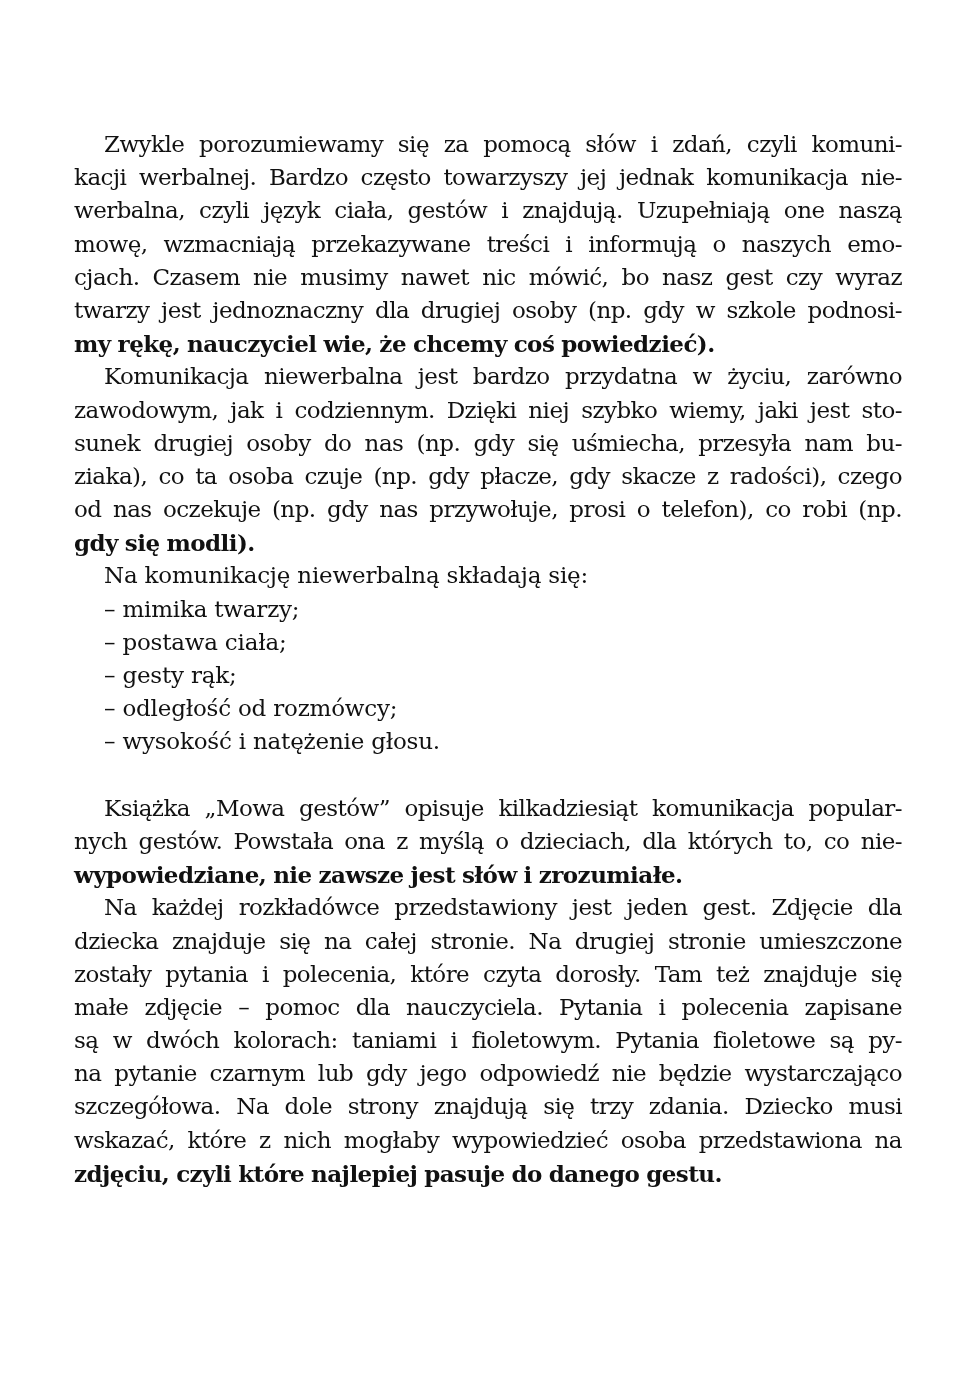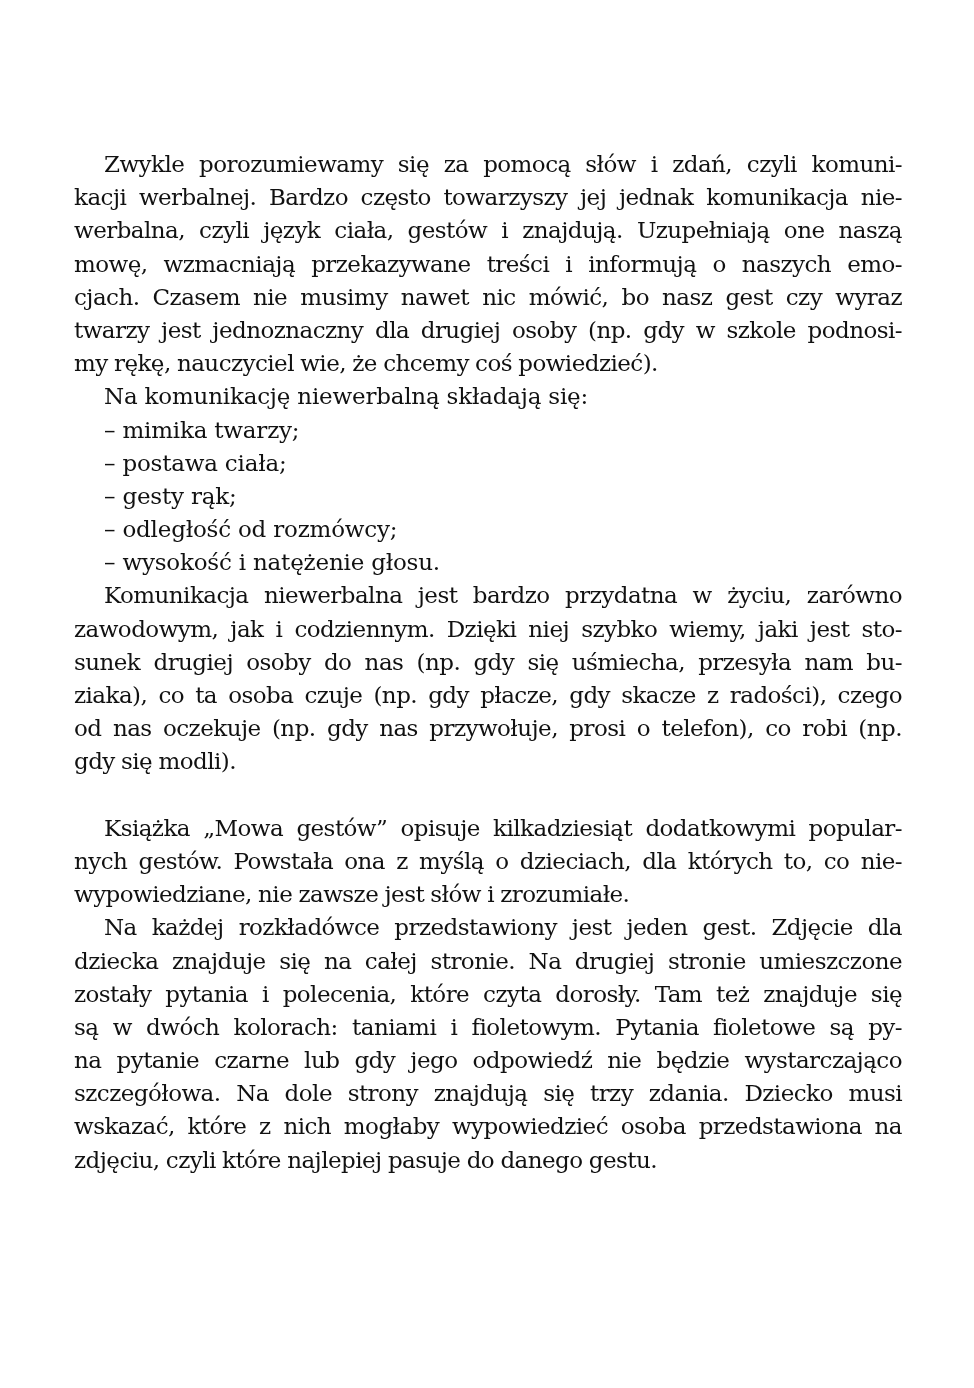--- a/index.html
+++ b/index.html
@@ -11,36 +11,37 @@
       width: 974px;
       height: 1388px;
       position: relative;
       overflow: hidden;
       font-family: "DejaVu Serif", "Liberation Serif", serif;
       color: #111111;
     }
     .page {
       position: absolute;
       left: 74px;
-      top: 148px;
+      top: 128px;
       width: 828px;
     }
     .line {
       display: block;
       height: 33.2px;
       line-height: 33.2px;
       font-size: 23px;
       white-space: nowrap;
       text-align: justify;
       text-align-last: justify;
       letter-spacing: -0.55px;
       word-spacing: -0.5px;
     }
     .line.last {
       text-align-last: left;
+      font-weight: bold;
     }
     .line.indent {
       padding-left: 30px;
     }
     .list-item {
       display: block;
       height: 33.2px;
       line-height: 33.2px;
       font-size: 23px;
       white-space: nowrap;
@@ -61,49 +62,50 @@
     <span class="line indent">Zwykle porozumiewamy się za pomocą słów i zdań, czyli komuni-</span>
     <span class="line">kacji werbalnej. Bardzo często towarzyszy jej jednak komunikacja nie-</span>
     <span class="line">werbalna, czyli język ciała, gestów i znajdują. Uzupełniają one naszą</span>
     <span class="line">mowę, wzmacniają przekazywane treści i informują o naszych emo-</span>
     <span class="line">cjach. Czasem nie musimy nawet nic mówić, bo nasz gest czy wyraz</span>
     <span class="line">twarzy jest jednoznaczny dla drugiej osoby (np. gdy w szkole podnosi-</span>
     <span class="line last">my rękę, nauczyciel wie, że chcemy coś powiedzieć).</span>
   </div>
 
   <div class="para">
+    <span class="line indent">Komunikacja niewerbalna jest bardzo przydatna w życiu, zarówno</span>
+    <span class="line">zawodowym, jak i codziennym. Dzięki niej szybko wiemy, jaki jest sto-</span>
+    <span class="line">sunek drugiej osoby do nas (np. gdy się uśmiecha, przesyła nam bu-</span>
+    <span class="line">ziaka), co ta osoba czuje (np. gdy płacze, gdy skacze z radości), czego</span>
+    <span class="line">od nas oczekuje (np. gdy nas przywołuje, prosi o telefon), co robi (np.</span>
+    <span class="line last">gdy się modli).</span>
+  </div>
+
+  <div class="para">
     <span class="list-item">Na komunikację niewerbalną składają się:</span>
     <span class="list-item">– mimika twarzy;</span>
     <span class="list-item">– postawa ciała;</span>
     <span class="list-item">– gesty rąk;</span>
     <span class="list-item">– odległość od rozmówcy;</span>
     <span class="list-item">– wysokość i natężenie głosu.</span>
   </div>
 
-  <div class="para">
-    <span class="line indent">Komunikacja niewerbalna jest bardzo przydatna w życiu, zarówno</span>
-    <span class="line">zawodowym, jak i codziennym. Dzięki niej szybko wiemy, jaki jest sto-</span>
-    <span class="line">sunek drugiej osoby do nas (np. gdy się uśmiecha, przesyła nam bu-</span>
-    <span class="line">ziaka), co ta osoba czuje (np. gdy płacze, gdy skacze z radości), czego</span>
-    <span class="line">od nas oczekuje (np. gdy nas przywołuje, prosi o telefon), co robi (np.</span>
-    <span class="line last">gdy się modli).</span>
-  </div>
-
   <div class="gap"></div>
 
   <div class="para">
-    <span class="line indent">Książka „Mowa gestów” opisuje kilkadziesiąt dodatkowymi popular-</span>
+    <span class="line indent">Książka „Mowa gestów” opisuje kilkadziesiąt komunikacja popular-</span>
     <span class="line">nych gestów. Powstała ona z myślą o dzieciach, dla których to, co nie-</span>
     <span class="line last">wypowiedziane, nie zawsze jest słów i zrozumiałe.</span>
   </div>
 
   <div class="para">
     <span class="line indent">Na każdej rozkładówce przedstawiony jest jeden gest. Zdjęcie dla</span>
     <span class="line">dziecka znajduje się na całej stronie. Na drugiej stronie umieszczone</span>
     <span class="line">zostały pytania i polecenia, które czyta dorosły. Tam też znajduje się</span>
+    <span class="line">małe zdjęcie – pomoc dla nauczyciela. Pytania i polecenia zapisane</span>
     <span class="line">są w dwóch kolorach: taniami i fioletowym. Pytania fioletowe są py-</span>
-    <span class="line">na pytanie czarne lub gdy jego odpowiedź nie będzie wystarczająco</span>
+    <span class="line">na pytanie czarnym lub gdy jego odpowiedź nie będzie wystarczająco</span>
     <span class="line">szczegółowa. Na dole strony znajdują się trzy zdania. Dziecko musi</span>
     <span class="line">wskazać, które z nich mogłaby wypowiedzieć osoba przedstawiona na</span>
     <span class="line last">zdjęciu, czyli które najlepiej pasuje do danego gestu.</span>
   </div>
 
 </div>
 
 </body></html>

